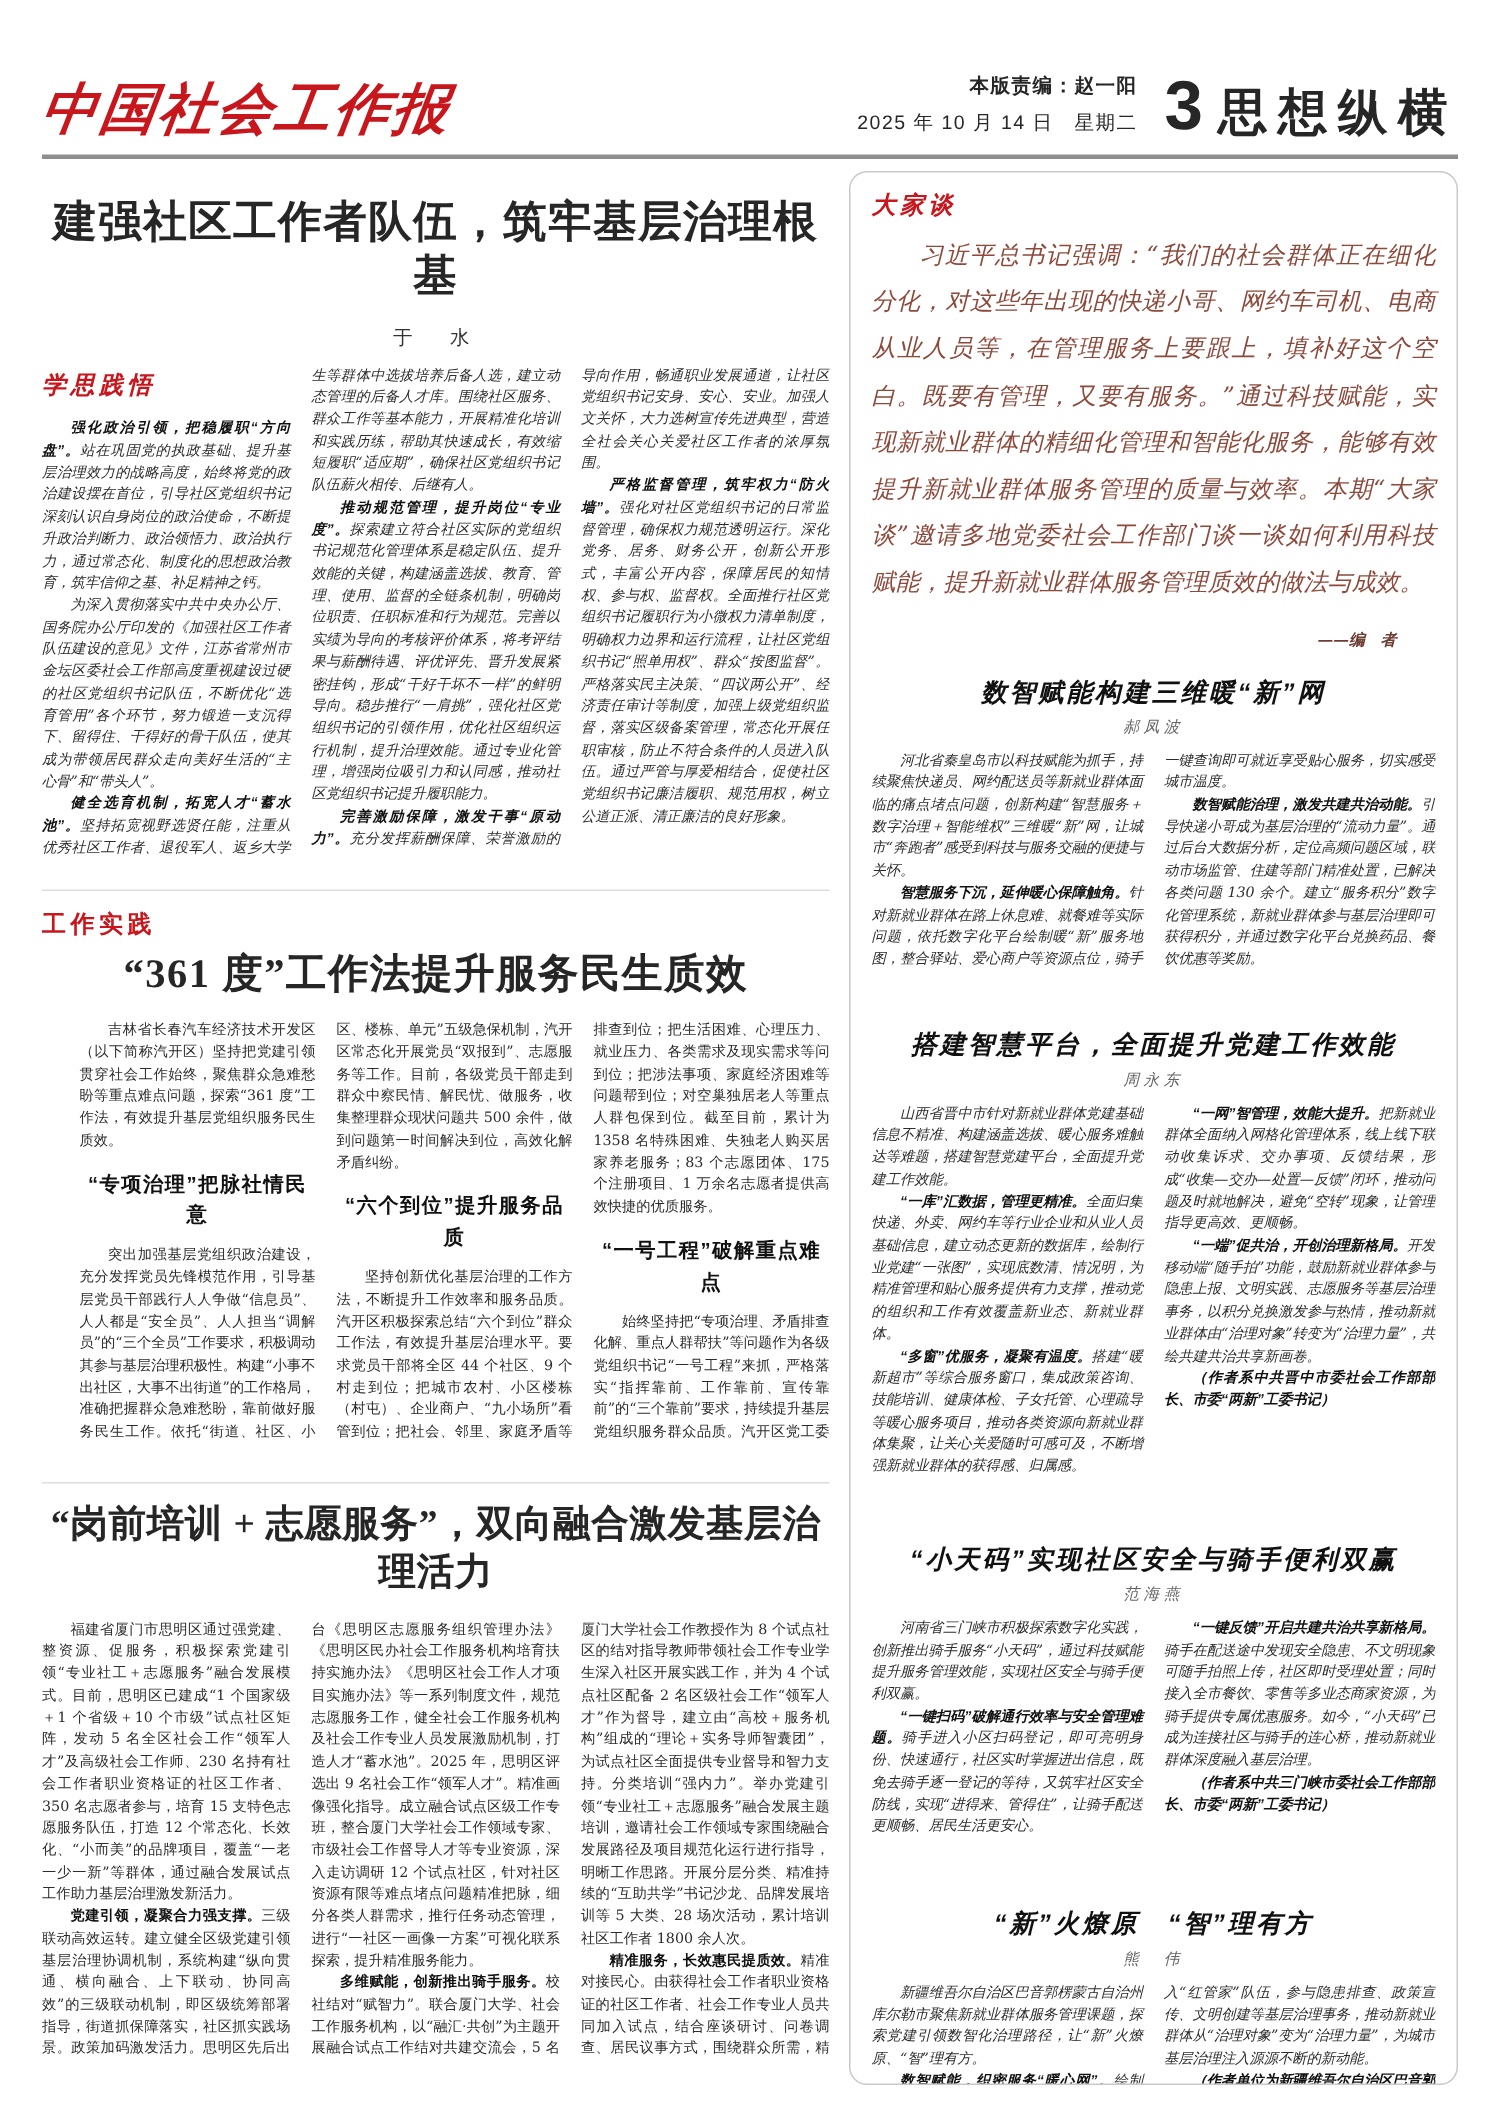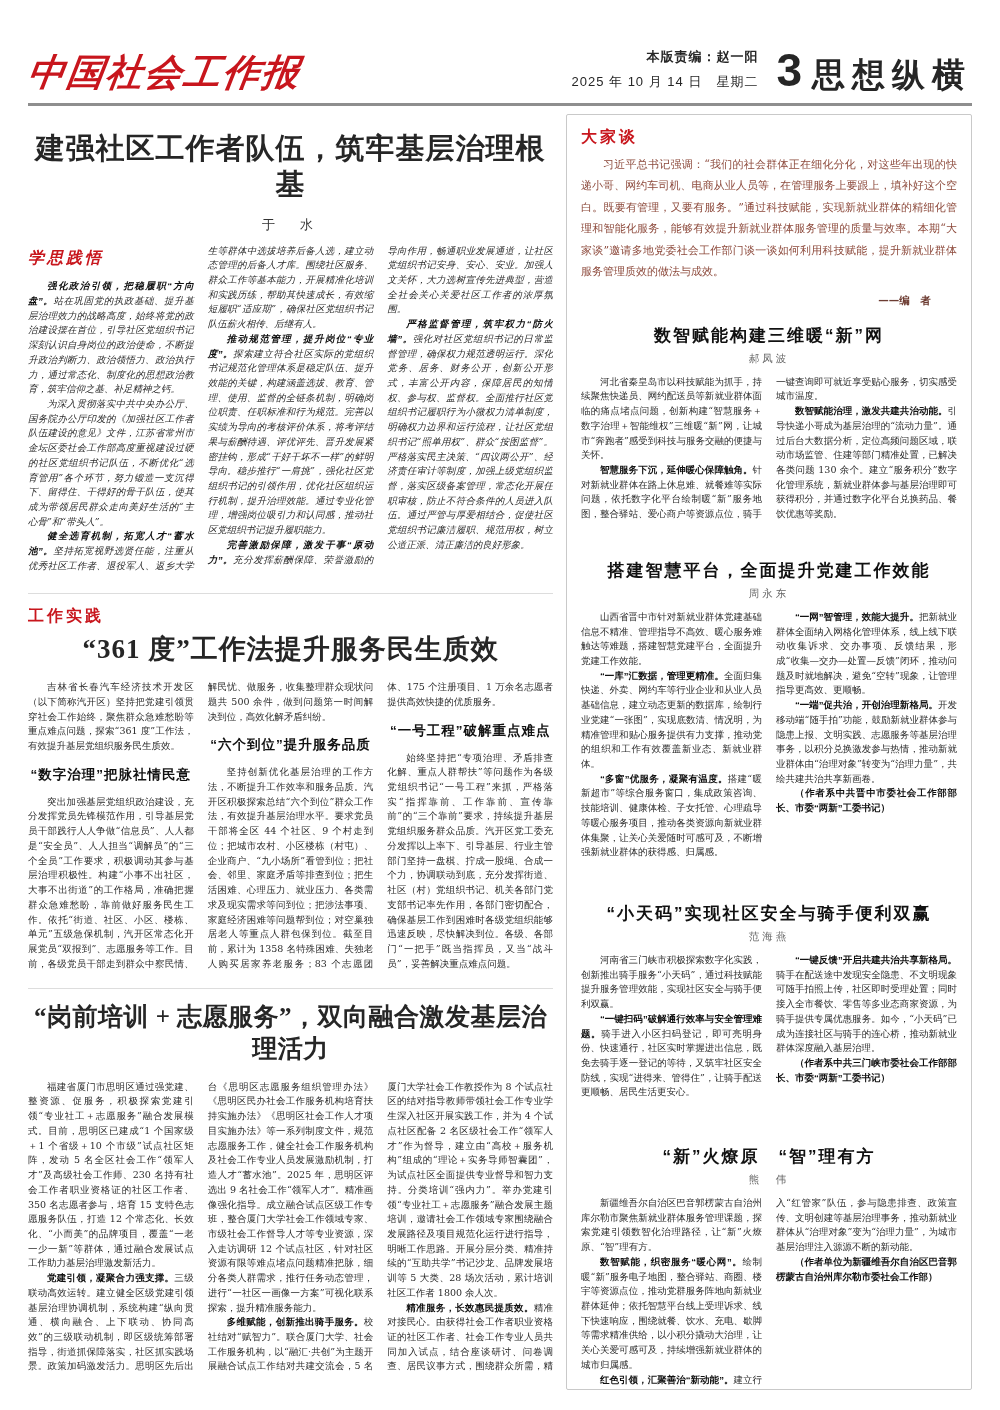--- a/index.html
+++ b/index.html
@@ -23,22 +23,22 @@
   .page-no-group { display:flex; align-items:baseline; font-family:"Liberation Sans", sans-serif; font-weight:bold; white-space:nowrap; }
   .page-no { font-size:46px; line-height:0.9; }
   .page-title { font-size:33px; letter-spacing:7px; margin-left:10px; line-height:1; }
   .rule { height:3px; background:#8e8e8e; margin-top:12px; }
 
   
   main { display:flex; margin-top:8px; }
   .left-col { width:525px; }
   .right-col {
     width:406px; margin-left:13px; height:1276px;
-    border:1px solid #c9c9c9; border-radius:2px;
-    padding:12px 14px; overflow:hidden;
+    border:1px solid #c9c9c9; border-radius:12px;
+    padding:12px 14px; overflow:hidden;font-style:italic;
   }
 
   
   .kicker {
     display:inline-block; color:#c8161d; font-family:"Liberation Sans", sans-serif;
     font-weight:bold; font-size:16px; letter-spacing:3px; line-height:1;
   }
   .a-title { font-weight:bold; text-align:center; line-height:1.25; margin:0;font-family:Liberation Serif, serif; }
   .a1-title { font-size:29px; letter-spacing:1px; margin-top:16px; }
   .a2-title { font-size:27px; letter-spacing:1px; margin-top:8px; }
@@ -55,21 +55,21 @@
   .body3 p b, .body2 p b { font-family:"Liberation Sans", sans-serif; font-weight:bold; color:#111; }
   .subhead {
     font-family:Liberation Sans, sans-serif; font-weight:bold; font-size:13.5px;
     text-align:center; text-indent:0; margin:11px 0 9px; color:#111; letter-spacing:1px;
   }
   .attribution { font-weight:bold; font-family:"Liberation Sans", sans-serif; color:#111; }
   .divider { border:none; border-top:1px solid #ddd; margin:13px 0 12px; }
 
   
   .note {
-    color:#8d4a3c; font-size:11px; line-height:1.95; text-align:justify;
+    color:#8d4a3c; font-size:16px; line-height:1.95; text-align:justify;
     margin-top:8px; text-indent:2em;
   }
   .note-sign { color:#6d3c32; font-weight:bold; font-size:10.5px; text-align:right; padding-right:2.5em; margin-top:4px; }
   .sub-title {
     font-family:"Liberation Sans", sans-serif; font-weight:bold; font-size:17px;
     text-align:center; letter-spacing:2px; margin:17px 0 5px; color:#111; line-height:1.3;
   }
   .sub-author { text-align:center; font-size:10.5px; color:#666; letter-spacing:3px; margin-bottom:9px; }
 </style>
 </head>
@@ -108,23 +108,23 @@
             <p><b>完善激励保障，激发干事“原动力”。</b>充分发挥薪酬保障、荣誉激励的导向作用，畅通职业发展通道，让社区党组织书记安身、安心、安业。加强人文关怀，大力选树宣传先进典型，营造全社会关心关爱社区工作者的浓厚氛围。</p>
             <p><b>严格监督管理，筑牢权力“防火墙”。</b>强化对社区党组织书记的日常监督管理，确保权力规范透明运行。深化党务、居务、财务公开，创新公开形式，丰富公开内容，保障居民的知情权、参与权、监督权。全面推行社区党组织书记履职行为小微权力清单制度，明确权力边界和运行流程，让社区党组织书记“照单用权”、群众“按图监督”。严格落实民主决策、“四议两公开”、经济责任审计等制度，加强上级党组织监督，落实区级备案管理，常态化开展任职审核，防止不符合条件的人员进入队伍。通过严管与厚爱相结合，促使社区党组织书记廉洁履职、规范用权，树立公道正派、清正廉洁的良好形象。</p>
           </div>
       </article>
 
       <hr class="divider">
 
       <article>
         <span class="kicker">工作实践</span>
         <h2 class="a-title a2-title">“361 度”工作法提升服务民生质效</h2>
-        <div class="body3" style="height:295px; margin-top:14px;">
+        <div class="body3" style="height:295px; margin-top:14px;margin-left:25px;">
             <p>吉林省长春汽车经济技术开发区（以下简称汽开区）坚持把党建引领贯穿社会工作始终，聚焦群众急难愁盼等重点难点问题，探索“361 度”工作法，有效提升基层党组织服务民生质效。</p>
-            <div class="subhead">“数字治理”把脉社情民意</div>
+            <div class="subhead">“专项治理”把脉社情民意</div>
             <p>突出加强基层党组织政治建设，充分发挥党员先锋模范作用，引导基层党员干部践行人人争做“信息员”、人人都是“安全员”、人人担当“调解员”的“三个全员”工作要求，积极调动其参与基层治理积极性。构建“小事不出社区，大事不出街道”的工作格局，准确把握群众急难愁盼，靠前做好服务民生工作。依托“街道、社区、小区、楼栋、单元”五级急保机制，汽开区常态化开展党员“双报到”、志愿服务等工作。目前，各级党员干部走到群众中察民情、解民忧、做服务，收集整理群众现状问题共 500 余件，做到问题第一时间解决到位，高效化解矛盾纠纷。</p>
             <div class="subhead">“六个到位”提升服务品质</div>
             <p>坚持创新优化基层治理的工作方法，不断提升工作效率和服务品质。汽开区积极探索总结“六个到位”群众工作法，有效提升基层治理水平。要求党员干部将全区 44 个社区、9 个村走到位；把城市农村、小区楼栋（村屯）、企业商户、“九小场所”看管到位；把社会、邻里、家庭矛盾等排查到位；把生活困难、心理压力、就业压力、各类需求及现实需求等问到位；把涉法事项、家庭经济困难等问题帮到位；对空巢独居老人等重点人群包保到位。截至目前，累计为 1358 名特殊困难、失独老人购买居家养老服务；83 个志愿团体、175 个注册项目、1 万余名志愿者提供高效快捷的优质服务。</p>
             <div class="subhead">“一号工程”破解重点难点</div>
             <p>始终坚持把“专项治理、矛盾排查化解、重点人群帮扶”等问题作为各级党组织书记“一号工程”来抓，严格落实“指挥靠前、工作靠前、宣传靠前”的“三个靠前”要求，持续提升基层党组织服务群众品质。汽开区党工委充分发挥以上率下、引导基层、行业主管部门坚持一盘棋、拧成一股绳、合成一个力，协调联动到底，充分发挥街道、社区（村）党组织书记、机关各部门党支部书记率先作用，各部门密切配合，确保基层工作到困难时各级党组织能够迅速反映，尽快解决到位。各级、各部门“一把手”既当指挥员，又当“战斗员”，妥善解决重点难点问题。</p>
           </div>
       </article>
 
       <hr class="divider">
 
@@ -155,21 +155,21 @@
             <p><b>智慧服务下沉，延伸暖心保障触角。</b>针对新就业群体在路上休息难、就餐难等实际问题，依托数字化平台绘制暖“新”服务地图，整合驿站、爱心商户等资源点位，骑手一键查询即可就近享受贴心服务，切实感受城市温度。</p>
             <p><b>数智赋能治理，激发共建共治动能。</b>引导快递小哥成为基层治理的“流动力量”。通过后台大数据分析，定位高频问题区域，联动市场监管、住建等部门精准处置，已解决各类问题 130 余个。建立“服务积分”数字化管理系统，新就业群体参与基层治理即可获得积分，并通过数字化平台兑换药品、餐饮优惠等奖励。</p>
           </div>
       </article>
 
       
       <article>
         <h3 class="sub-title">搭建智慧平台，全面提升党建工作效能</h3>
         <div class="sub-author">周永东</div>
         <div class="body2" style="height:276px;">
-            <p>山西省晋中市针对新就业群体党建基础信息不精准、管理指导不高效、暖心服务难触达等难题，搭建智慧党建平台，全面提升党建工作效能。</p>
+            <p>山西省晋中市针对新就业群体党建基础信息不精准、构建涵盖选拔、暖心服务难触达等难题，搭建智慧党建平台，全面提升党建工作效能。</p>
             <p><b>“一库”汇数据，管理更精准。</b>全面归集快递、外卖、网约车等行业企业和从业人员基础信息，建立动态更新的数据库，绘制行业党建“一张图”，实现底数清、情况明，为精准管理和贴心服务提供有力支撑，推动党的组织和工作有效覆盖新业态、新就业群体。</p>
             <p><b>“多窗”优服务，凝聚有温度。</b>搭建“暖新超市”等综合服务窗口，集成政策咨询、技能培训、健康体检、子女托管、心理疏导等暖心服务项目，推动各类资源向新就业群体集聚，让关心关爱随时可感可及，不断增强新就业群体的获得感、归属感。</p>
             <p><b>“一网”智管理，效能大提升。</b>把新就业群体全面纳入网格化管理体系，线上线下联动收集诉求、交办事项、反馈结果，形成“收集—交办—处置—反馈”闭环，推动问题及时就地解决，避免“空转”现象，让管理指导更高效、更顺畅。</p>
             <p><b>“一端”促共治，开创治理新格局。</b>开发移动端“随手拍”功能，鼓励新就业群体参与隐患上报、文明实践、志愿服务等基层治理事务，以积分兑换激发参与热情，推动新就业群体由“治理对象”转变为“治理力量”，共绘共建共治共享新画卷。</p>
             <p class="attribution">（作者系中共晋中市委社会工作部部长、市委“两新”工委书记）</p>
           </div>
       </article>
 
       
       <article>

